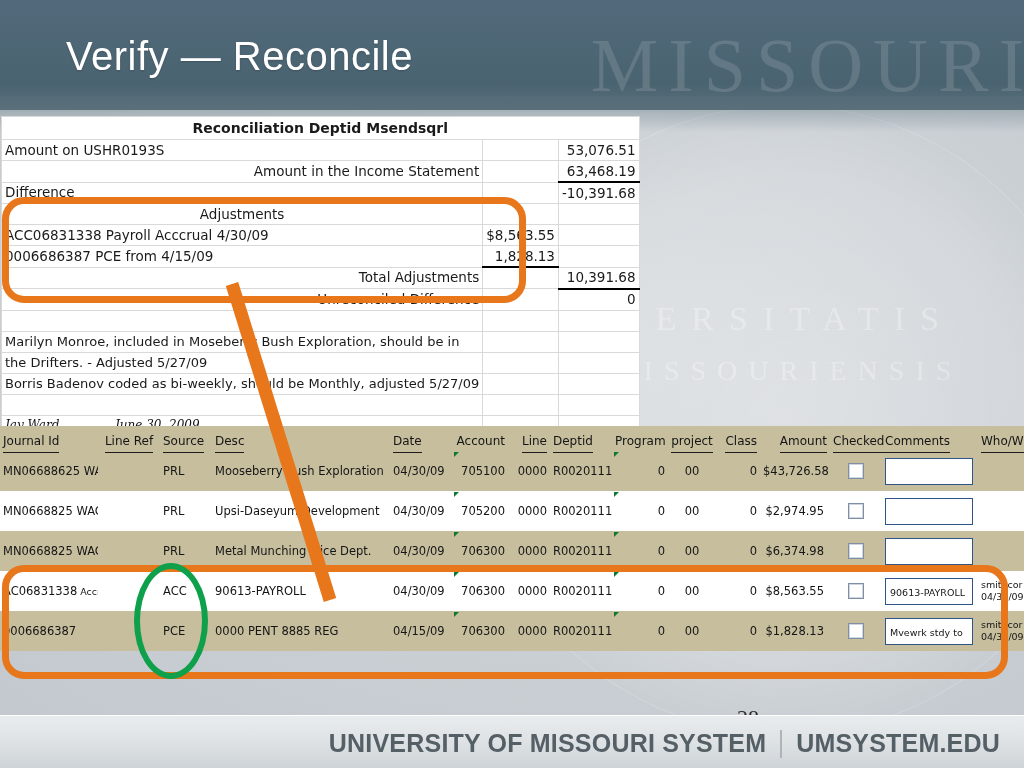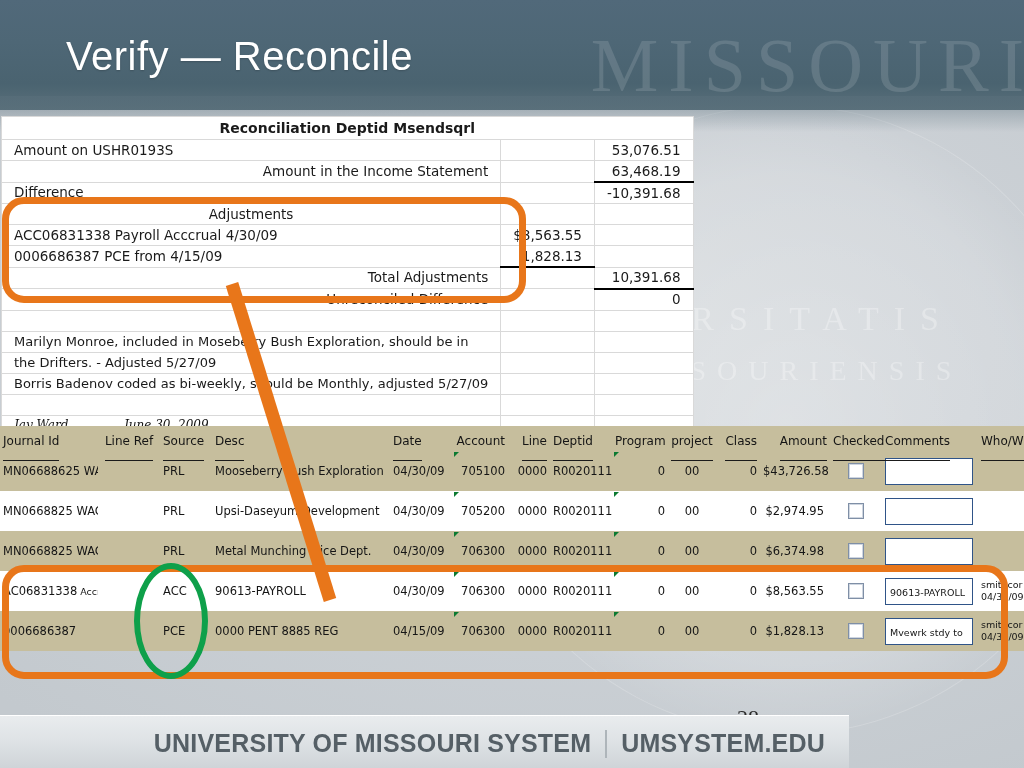--- a/index.html
+++ b/index.html
@@ -63,21 +63,21 @@
   
   .recon{
     position:absolute;left:1px;top:116px;width:486px;
     border-collapse:collapse;
     background:#ffffff;
     font-size:13.5px;color:#1a1a1a;
     font-family:"DejaVu Sans", sans-serif;
   }
   .recon td{
     border:1px solid #d9d9d9;
-    padding:1px 12px;height:18px;line-height:17px;
+    padding:1px 3px;height:18px;line-height:17px;
     white-space:nowrap;overflow:hidden;
   }
   .recon .c-label{width:330px;}
   .recon .c-mid{width:72px;text-align:right;}
   .recon .c-right{width:76px;text-align:right;}
   .recon .hdr{
     text-align:center;font-weight:bold;font-size:14px;padding-top:2px;padding-bottom:2px;
   }
   .recon .rt{text-align:right;}
   .recon .ctr{text-align:center;}
@@ -93,21 +93,21 @@
     border-collapse:collapse;
     font-size:11.5px;color:#151515;
     font-family:"DejaVu Sans", sans-serif;
     table-layout:fixed;
   }
   .grid th{
     font-weight:400;font-size:12px;text-align:left;
     padding:1px 3px 3px 3px;height:21px;vertical-align:bottom;
     background:transparent;
   }
-  .grid th span{border-bottom:1px solid #1b1b1b;padding-bottom:12px;}
+  .grid th span{border-bottom:1px solid #1b1b1b;padding-bottom:4px;}
   .grid td{
     padding:3px 3px;height:34px;vertical-align:middle;
     white-space:nowrap;overflow:hidden;
   }
   .grid tr.r-tan td{background:#c6be9d;}
   .grid tr.r-white td{background:#ffffff;}
   .grid .num{text-align:right;}
   .grid .ctr{text-align:center;}
   .grid .amt{text-align:right;padding-right:6px;}
   .grid .jid-sub{font-size:9.5px;}
@@ -145,21 +145,21 @@
   #ann-bottom{left:2px;top:565px;width:992px;height:100px;}
   .ann-ellipse{
     position:absolute;border:6px solid #0ea04a;border-radius:50%;
     pointer-events:none;
   }
   #ann-ellipse-src{left:134px;top:563px;width:62px;height:104px;}
   .ann-arrow{position:absolute;left:0;top:0;width:1024px;height:768px;pointer-events:none;}
 
   
   .footer{
-    position:absolute;left:0;bottom:0;width:849px;height:52px;
+    position:absolute;left:0;bottom:0;width:1024px;height:52px;
     background:linear-gradient(180deg,#e9ecee 0%,#dfe3e6 45%,#cfd4d8 100%);
     border-top:1px solid #ffffff;
   }
   .footer-inner{
     position:absolute;right:24px;top:13px;
     display:flex;align-items:center;gap:14px;
     font-weight:bold;font-size:25px;color:#555f66;letter-spacing:.2px;
   }
   .footer-sep{
     width:2px;height:28px;background:#aeb5ba;display:inline-block;

